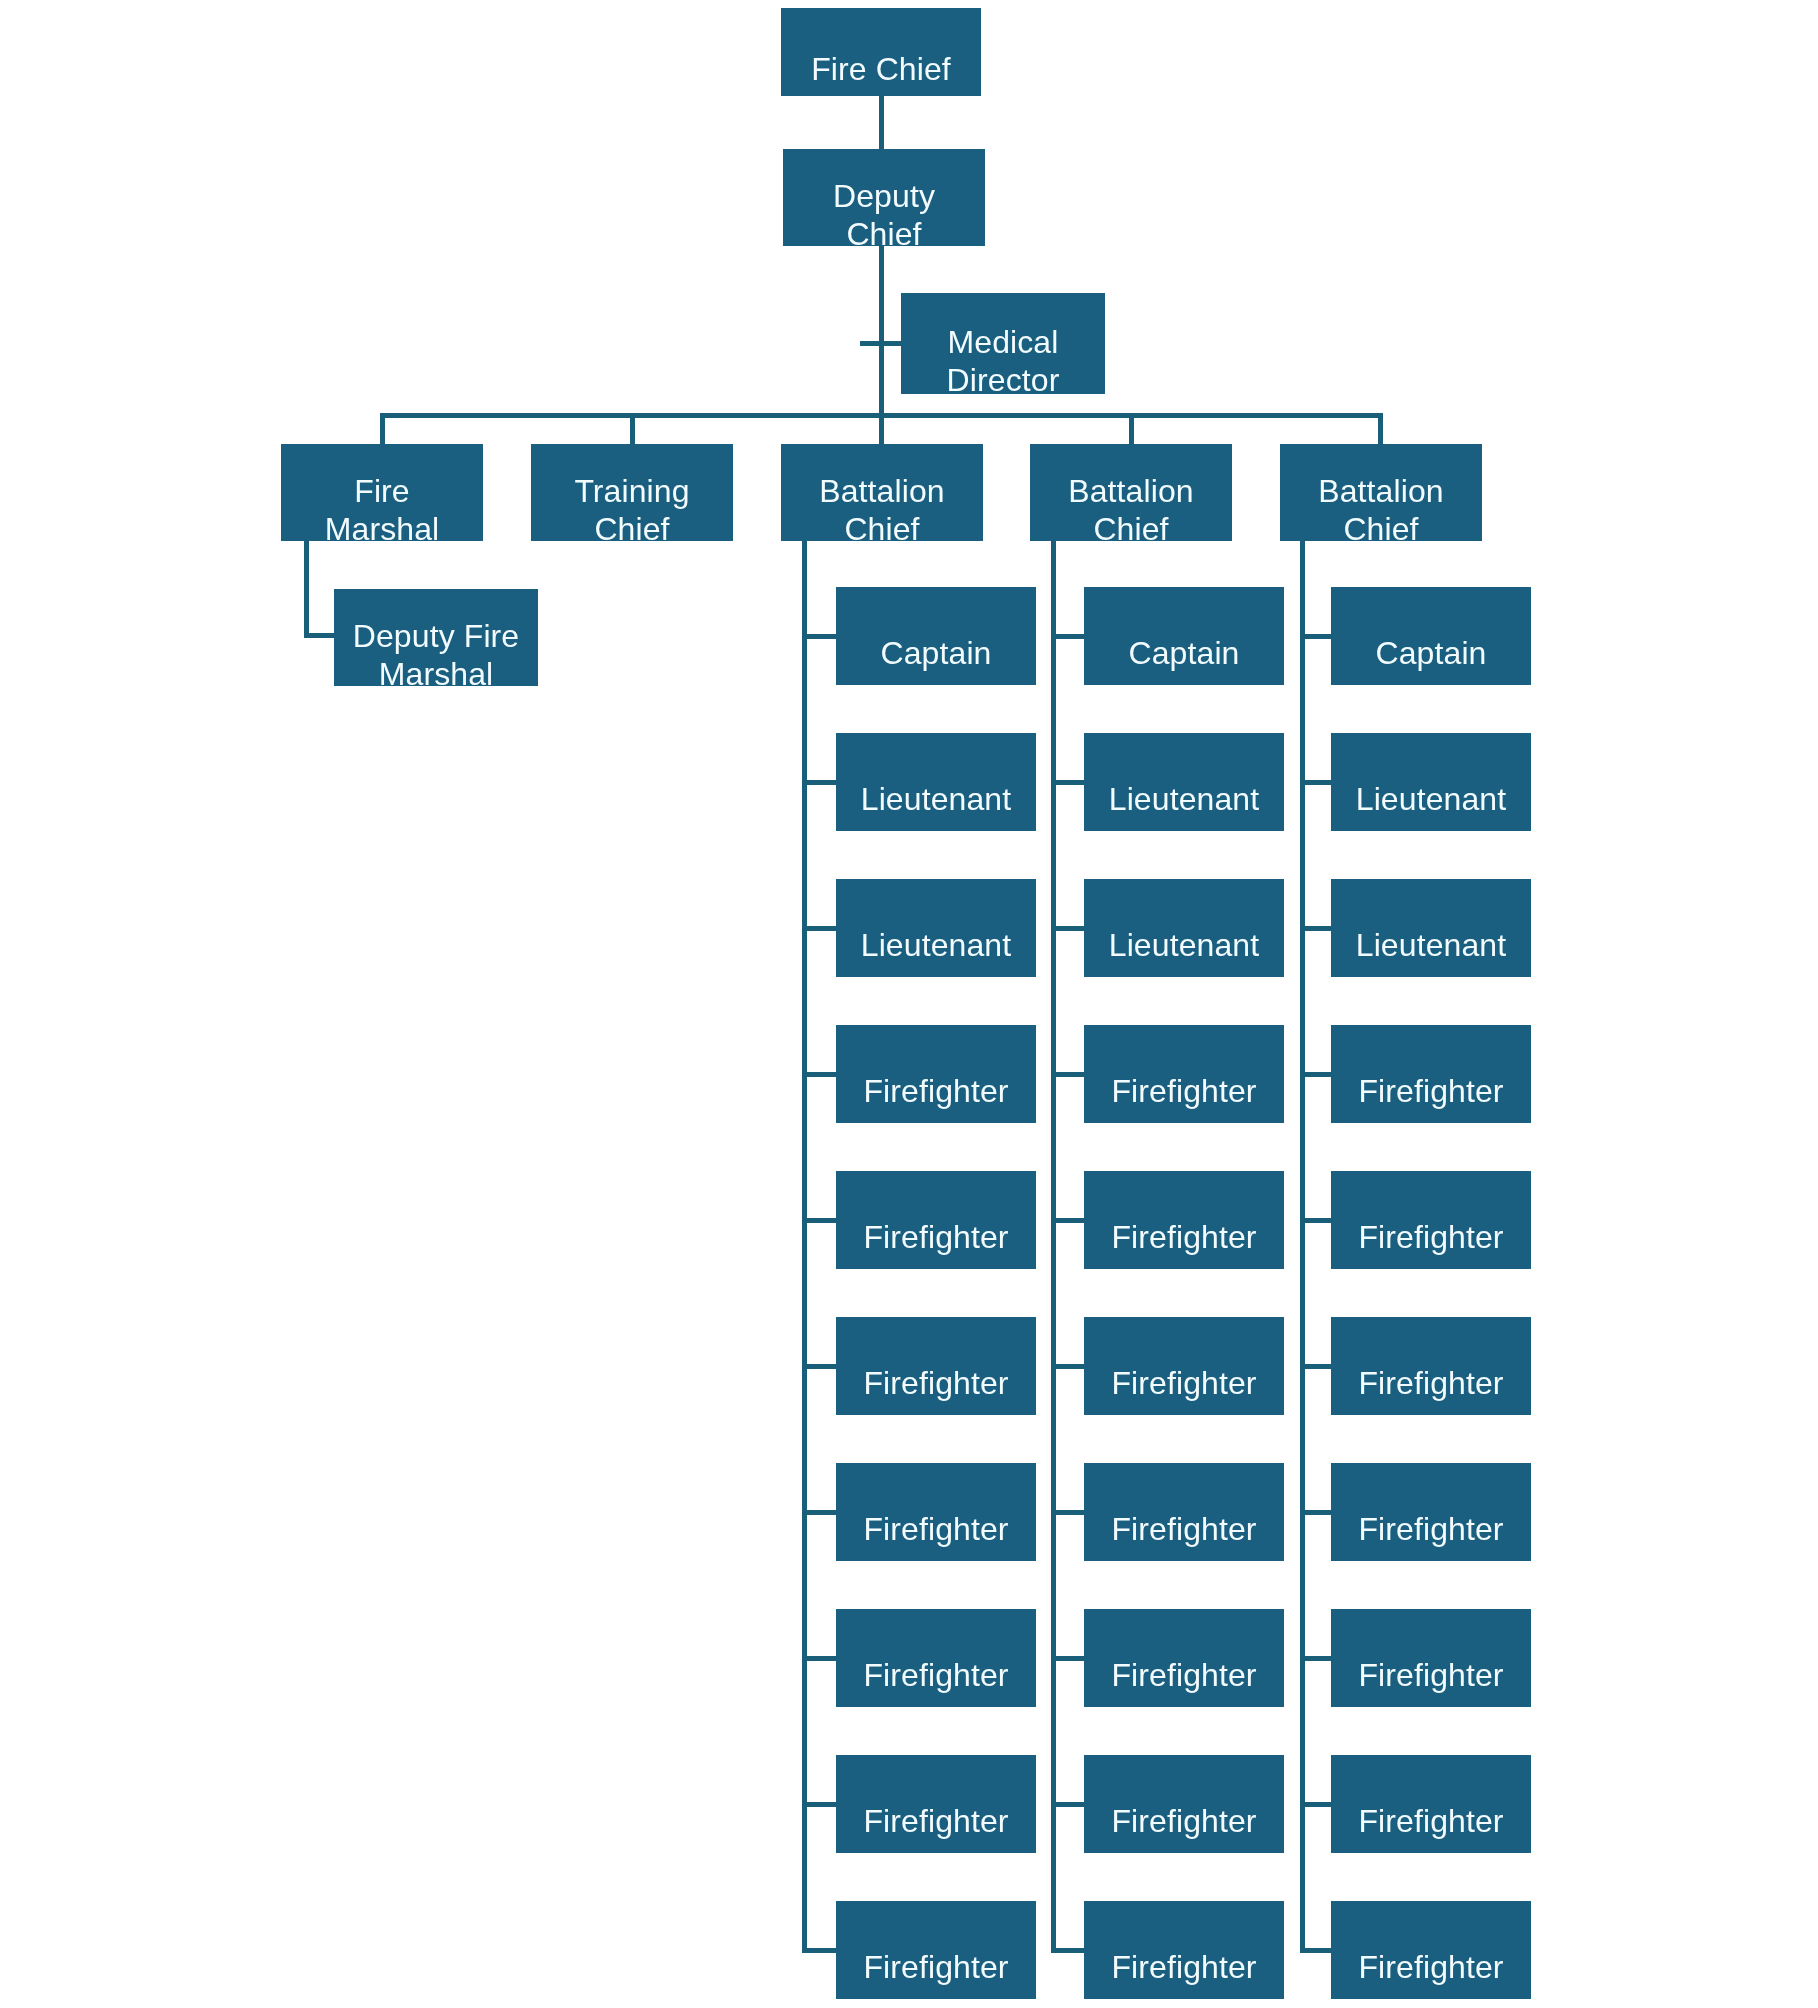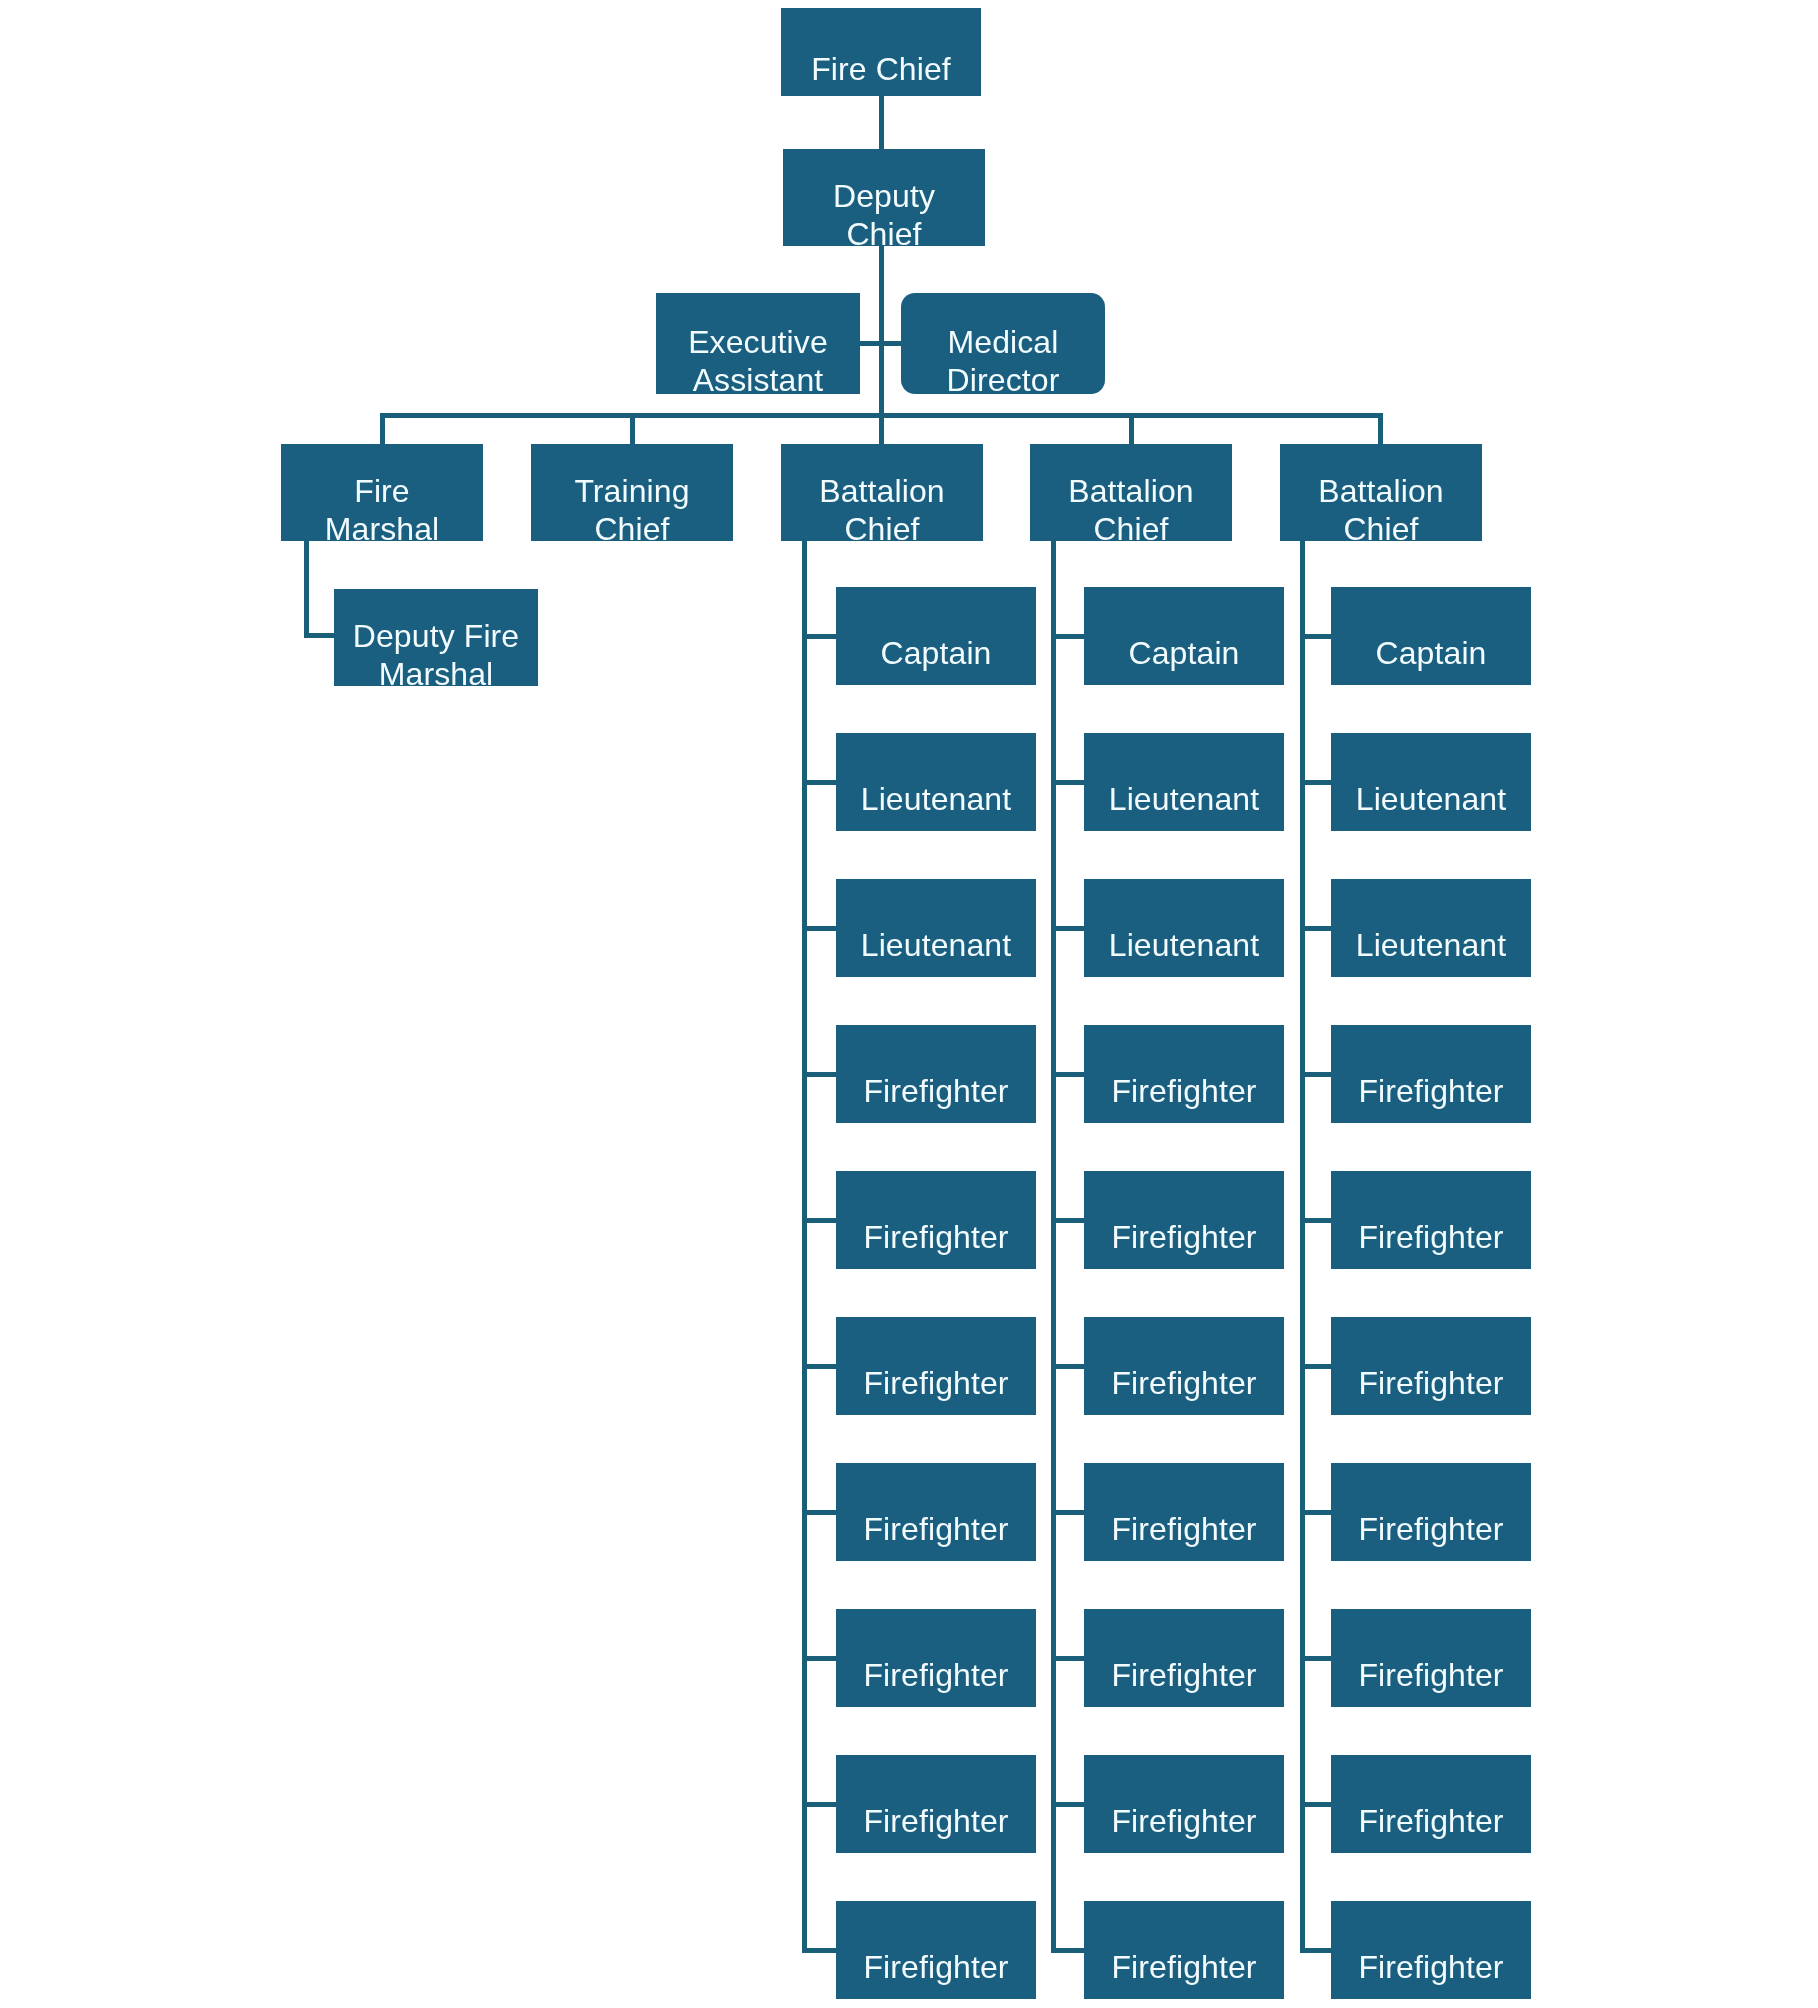--- a/index.html
+++ b/index.html
@@ -54,27 +54,23 @@
   </div>
   <div class="conn v" style="left:879px; top:96px; height:53px;"></div>
 
   <div class="node" style="left:783px; top:149px; width:202px; height:97px;">
     <span class="label">Deputy
 Chief</span>
   </div>
 
   <div class="conn v" style="left:879px; top:246px; height:170px;"></div>
 
-  <div class="node" style="left:656px; top:293px; width:204px; height:101px;">
-    <span class="label">Executive
-Assistant</span>
-  </div>
   <div class="conn h" style="left:860px; top:341px; width:21px;"></div>
 
-  <div class="node" style="left:901px; top:293px; width:204px; height:101px;border-radius:14px;">
+  <div class="node" style="left:901px; top:293px; width:204px; height:101px;">
     <span class="label">Medical
 Director</span>
   </div>
   <div class="conn h" style="left:882px; top:341px; width:21px;"></div>
 
   <div class="conn h" style="left:380px; top:413px; width:1000px;"></div>
 
   <div class="conn v" style="left:380px; top:413px; height:31px;"></div>
   <div class="conn v" style="left:630px; top:413px; height:31px;"></div>
   <div class="conn v" style="left:879px; top:413px; height:31px;"></div>

